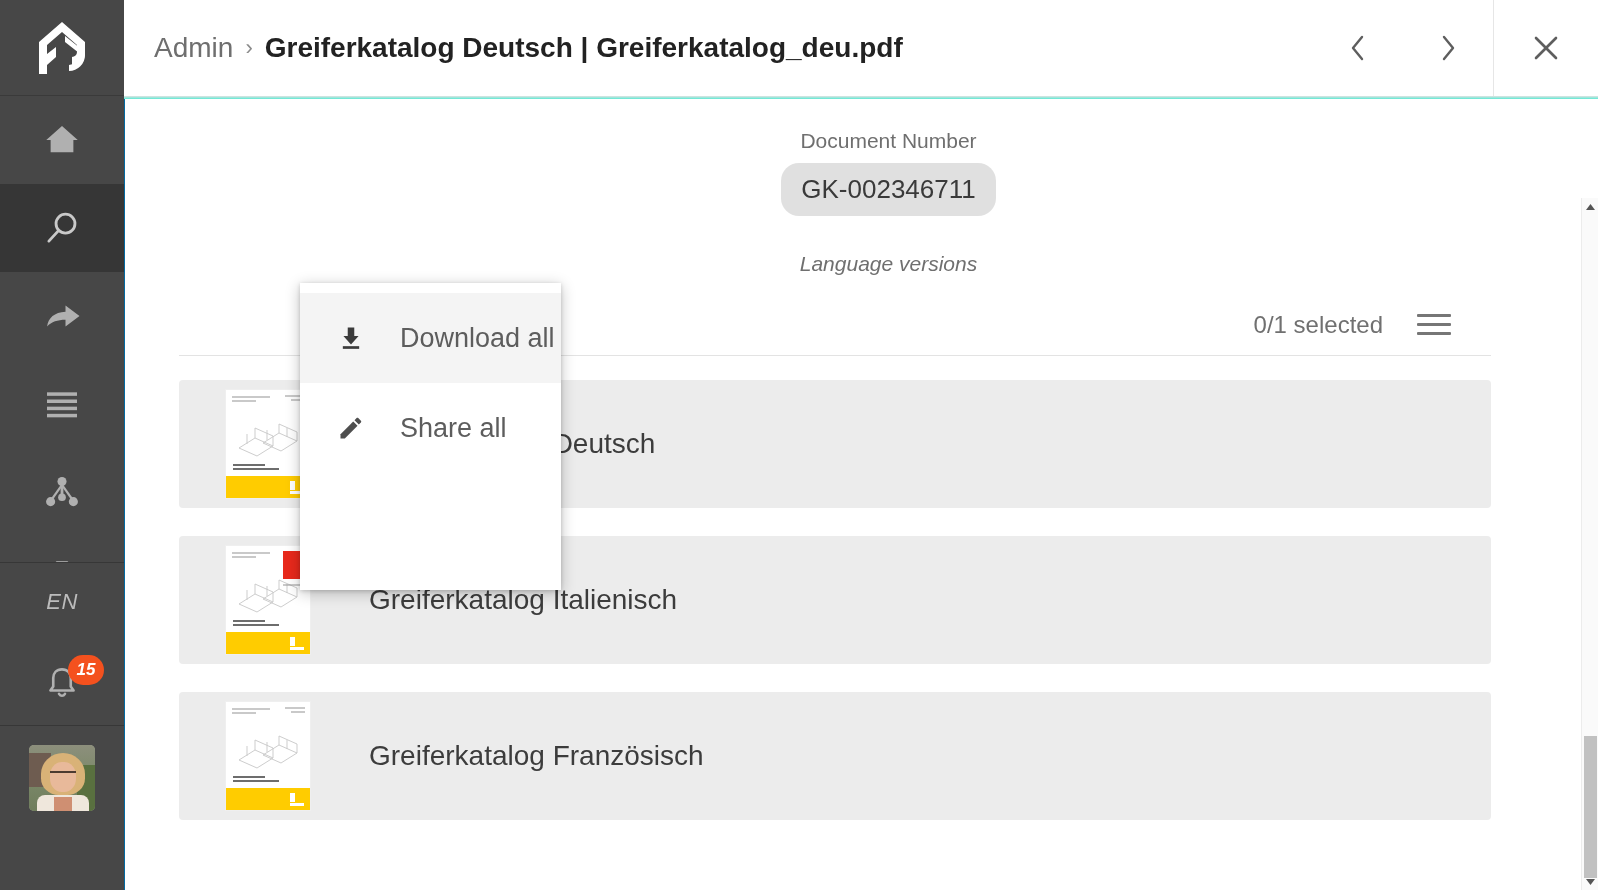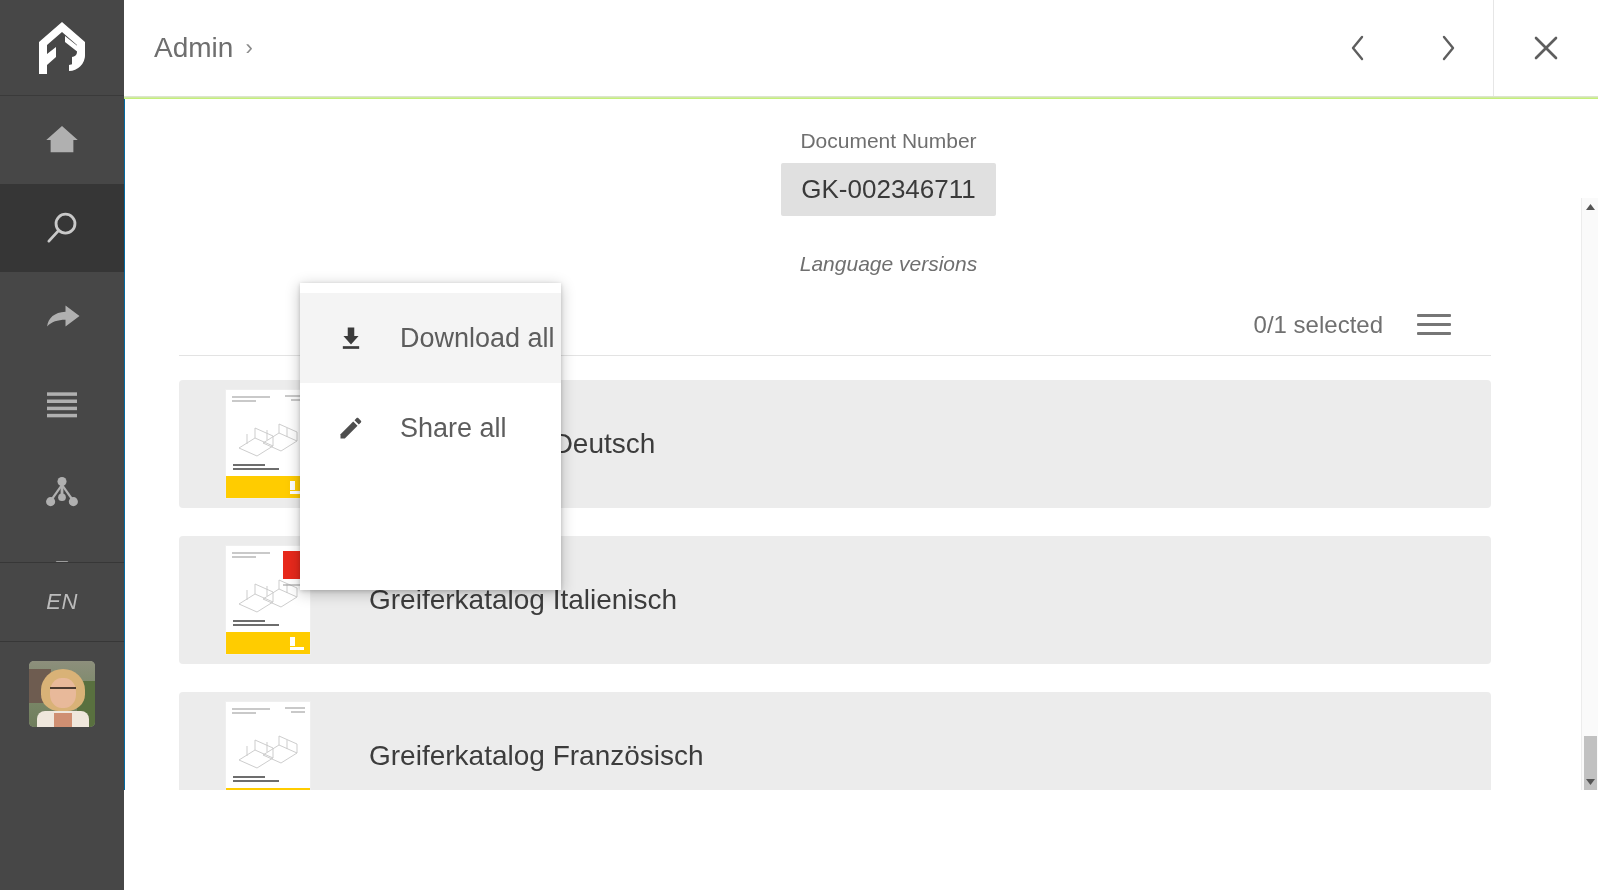--- a/index.html
+++ b/index.html
@@ -66,21 +66,21 @@
   .avatar .sky { position: absolute; inset: 0; background: linear-gradient(#8d8f7c 0%, #7d8a6b 42%, #6f7d5c 100%); }
   .avatar .bld { position: absolute; left: 0; top: 8px; width: 22px; height: 34px; background: #6e5c50; }
   .avatar .bush { position: absolute; right: 0; top: 20px; width: 18px; height: 46px; background: #59703f; }
   .avatar .hair { position: absolute; left: 12px; top: 8px; width: 44px; height: 42px; border-radius: 50% 50% 40% 40%; background: #d9b277; }
   .avatar .face { position: absolute; left: 21px; top: 17px; width: 26px; height: 30px; border-radius: 45%; background: #e8b99a; }
   .avatar .glass { position: absolute; left: 21px; top: 26px; width: 26px; height: 6px; border-top: 2px solid #4c3b30; }
   .avatar .shirt { position: absolute; left: 8px; bottom: 0; width: 52px; height: 16px; background: #efe7dc; border-radius: 8px 8px 0 0; }
   .avatar .neck { position: absolute; left: 25px; bottom: 0; width: 18px; height: 14px; background: #cf8f72; }
 
   
-  .right { flex: 1; height: 790px; position: relative; background: #bef264; }
+  .right { flex: 1; height: 890px; position: relative; background: #5eead4; }
 
   .titlebar {
     height: 96px; width: 100%;
     background: #fff;
     display: flex; align-items: center;
     position: relative;
   }
   .titlebar-shadow {
     position: absolute; left: 0; right: 0; top: 96px; height: 3px;
     background: linear-gradient(#e2e2e2, rgba(226,226,226,0));
@@ -116,21 +116,21 @@
     background: #fff;
     border-left: 1px solid #0369a1;
     overflow: hidden;
     text-align: center;
   }
   .content-inner { padding: 30px 0 0 54px; position: relative; }
 
   .field-label { color: #6f6f6f; font-size: 21px; margin-bottom: 10px; }
   .docnum-pill {
     display: inline-block;
-    background: #e0e0e0; border-radius: 2px;
+    background: #e0e0e0; border-radius: 18px;
     padding: 11px 20px; font-size: 26px; color: #3a3a3a;
   }
 
   .section-label { color: #6f6f6f; font-size: 21px; margin-top: 36px; font-style: italic; }
 
   .listtoolbar {
     margin-top: 18px;
     width: 1312px;
     height: 62px;
     display: flex; align-items: center; justify-content: flex-end;
@@ -268,20 +268,27 @@
         <rect x="7" y="20" width="10" height="2.4" rx="1"></rect>
       </svg>
     </div>
 
     <div class="rail-sep"></div>
 
     <div class="rail-lang">
       <span>EN</span>
     </div>
 
+    <div class="rail-bell">
+      <svg width="42" height="42" viewBox="0 0 24 24" fill="none" stroke="#b0b0b0" stroke-width="1.5">
+        <path d="M12 4.2 C8.8 4.2 7 6.4 7 9.2 L7 14 L5.4 16.3 L18.6 16.3 L17 14 L17 9.2 C17 6.4 15.2 4.2 12 4.2 Z" stroke-linejoin="round"></path>
+        <path d="M10.3 18.2 C10.8 19 11.3 19.3 12 19.3 C12.7 19.3 13.2 19 13.7 18.2" stroke-linecap="round"></path>
+      </svg>
+      <span class="bell-badge">15</span>
+    </div>
 
     <div class="rail-sep"></div>
 
     <div class="rail-avatar-wrap">
       <div class="avatar">
         <div class="sky"></div>
           <div class="bld"></div>
           <div class="bush"></div>
         <div class="hair"></div>
           <div class="face"></div>
@@ -291,20 +298,21 @@
       </div>
     </div>
   </div>
 
   <div class="right">
 
     <div class="titlebar">
       <div class="breadcrumb">
         <span class="bc-root">Admin</span>
         <span class="bc-sep">›</span>
+        <span class="bc-current">Greiferkatalog Deutsch | Greiferkatalog_deu.pdf</span>
       </div>
       <div class="title-actions">
         <div class="nav-btn">
           <svg width="26" height="36" viewBox="0 0 26 36" fill="none" stroke="#5e5e5e" stroke-width="2.4">
             <polyline points="17,7 8,18 17,29" stroke-linecap="round" stroke-linejoin="round"></polyline>
           </svg>
         </div>
         <div class="nav-btn">
           <svg width="26" height="36" viewBox="0 0 26 36" fill="none" stroke="#5e5e5e" stroke-width="2.4">
             <polyline points="9,7 18,18 9,29" stroke-linecap="round" stroke-linejoin="round"></polyline>

